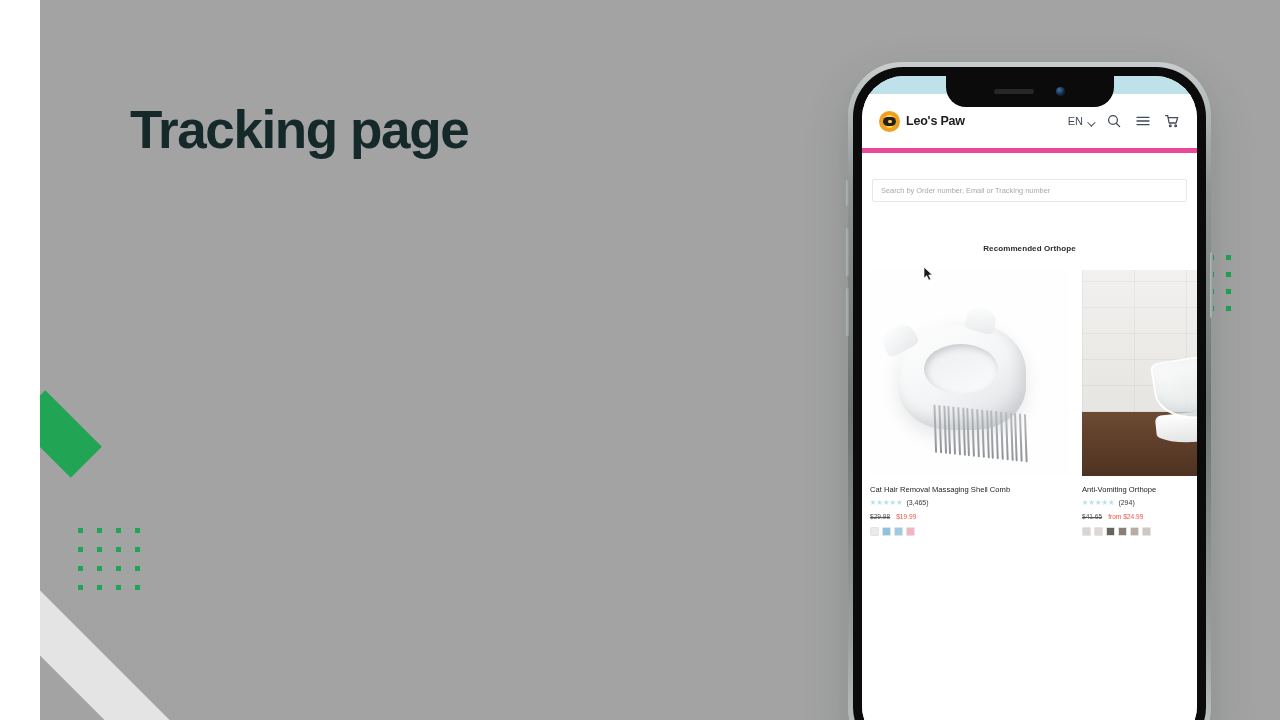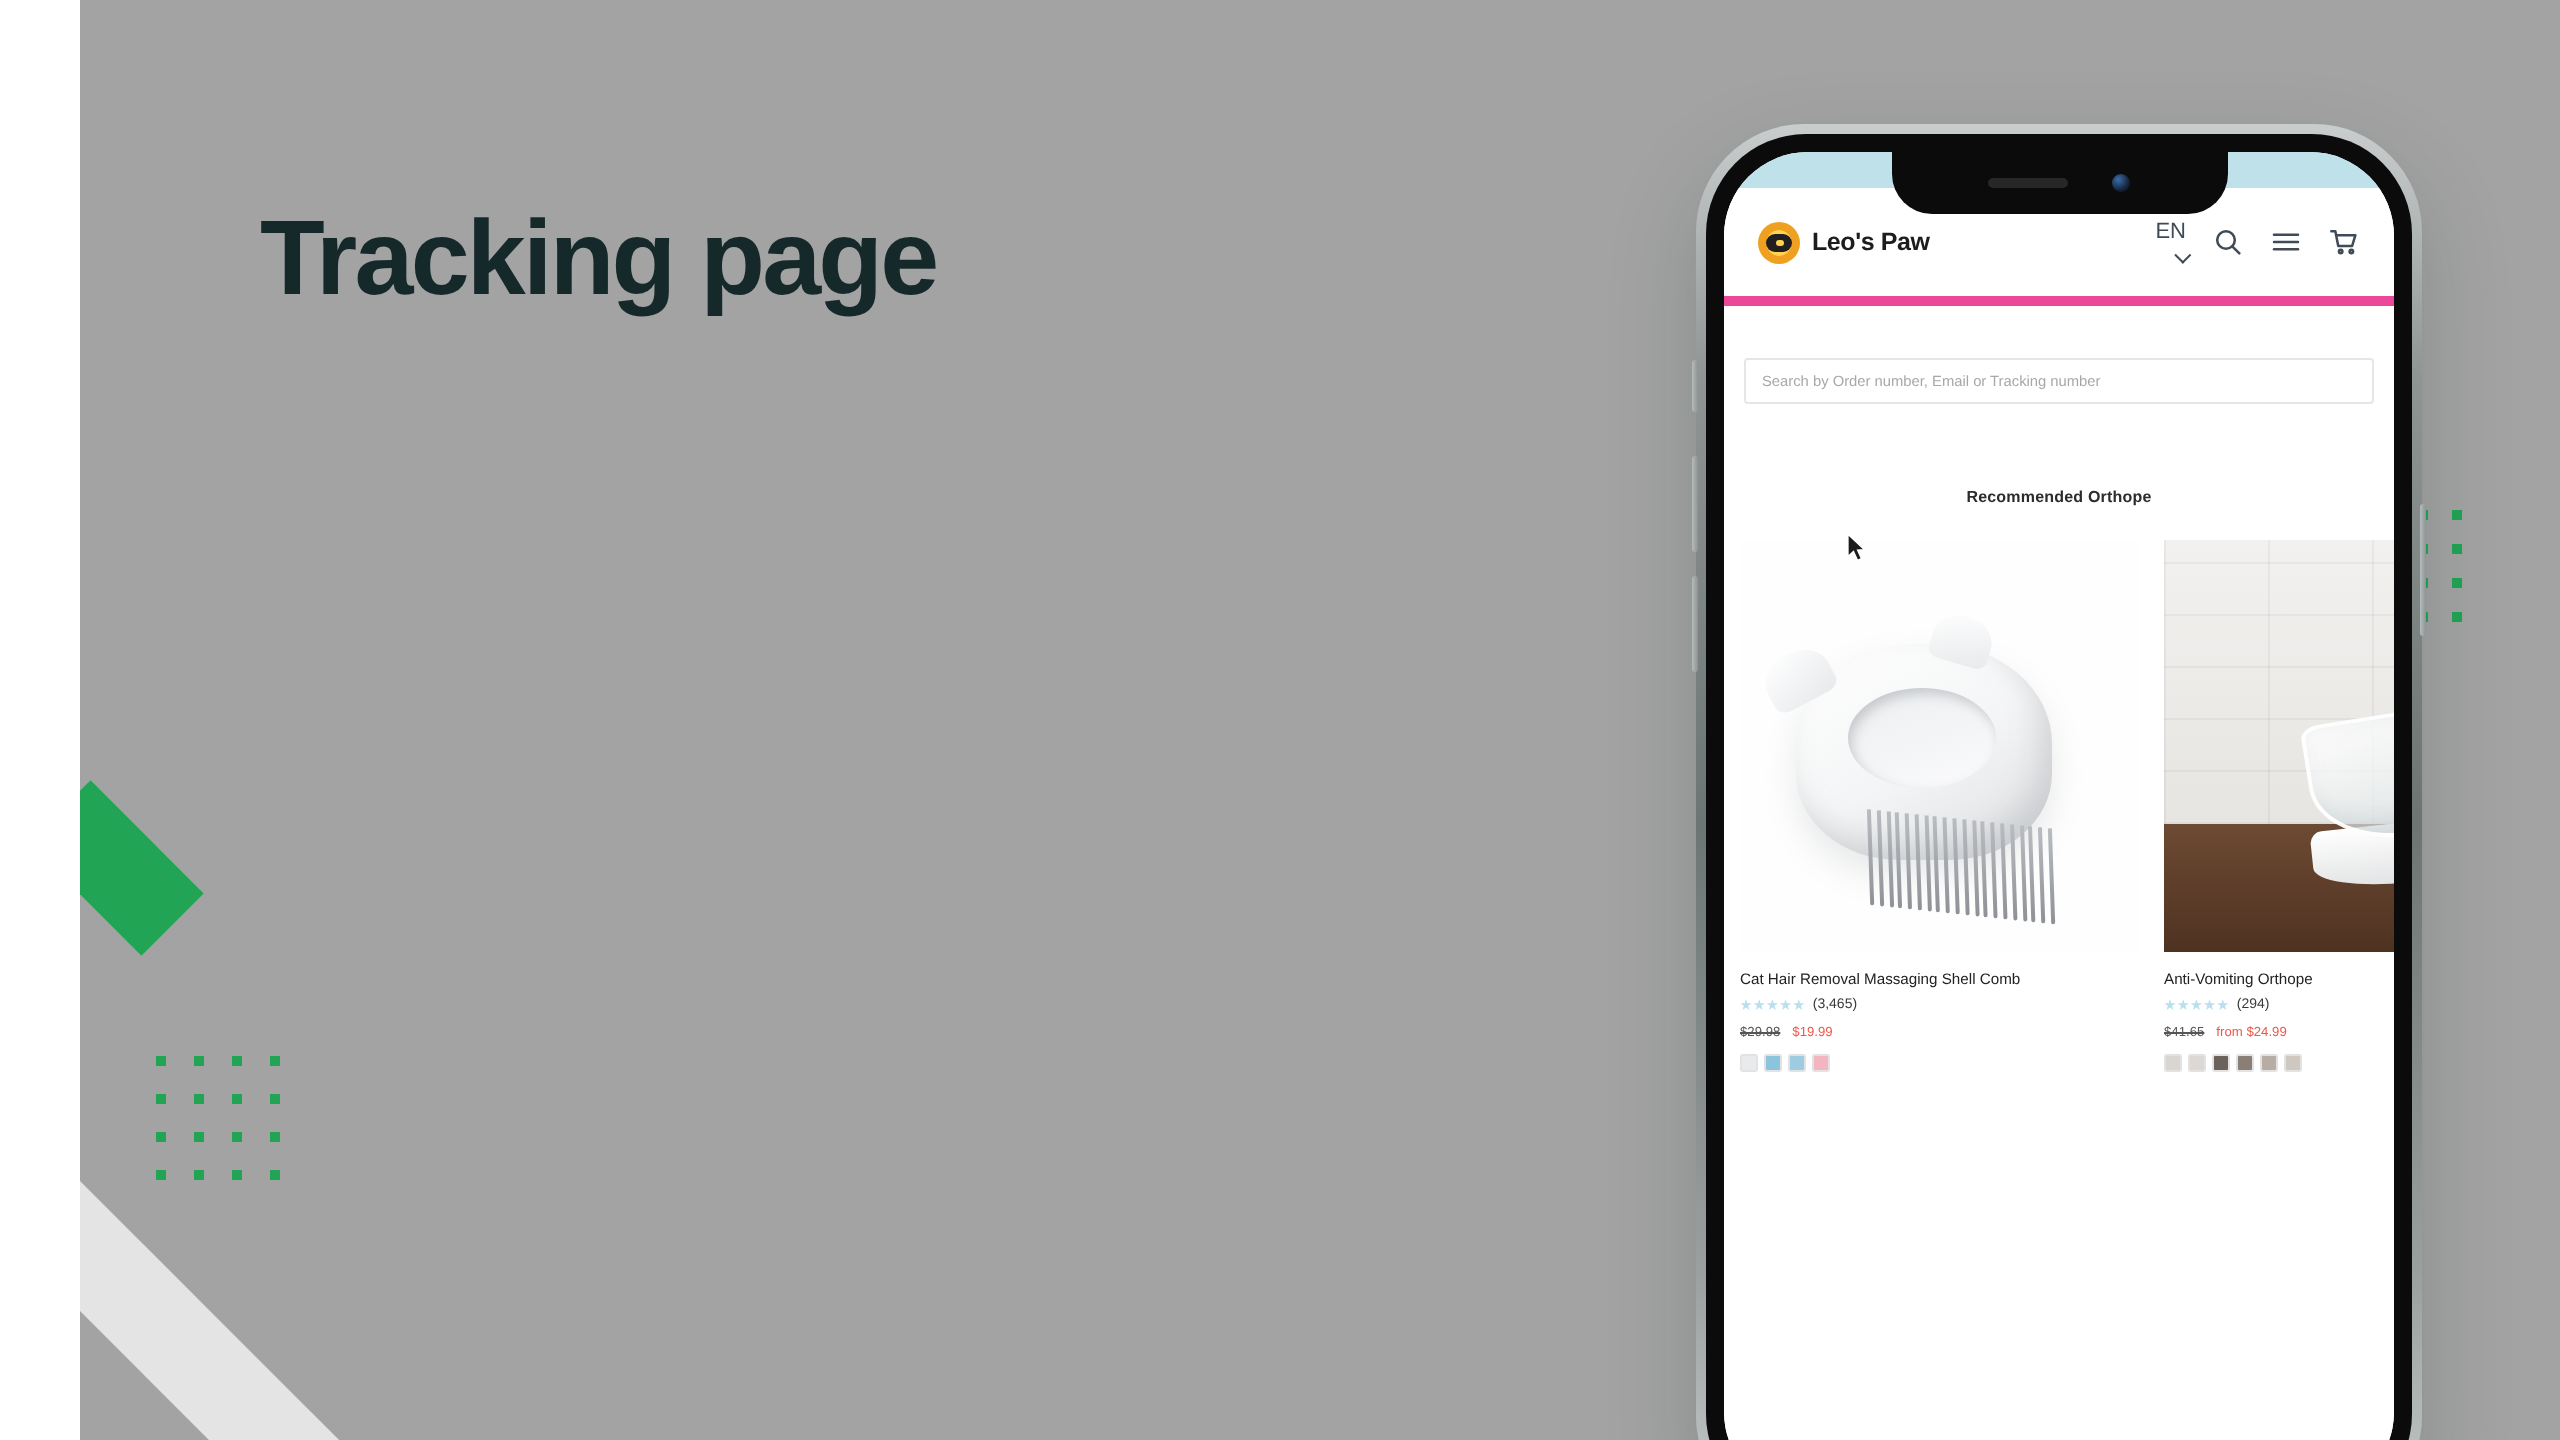--- a/index.html
+++ b/index.html
@@ -141,21 +141,21 @@
   #brand-mark::after {
     content: ""; position: absolute; left: 8.5px; top: 9.5px;
     width: 4px; height: 3px; border-radius: 2px; background: #ffd34d;
   }
   #brand-name {
     font-size: 12.5px; font-weight: 700; color: #1d1d1d; letter-spacing: -0.2px;
   }
   #header-actions { display: flex; align-items: center; gap: 13px; }
   #lang-switch {
     display: flex; align-items: flex-end; gap: 4px;
-    font-size: 11px; color: #3f4b57; font-weight: 400; flex-direction: column;
+    font-size: 11px; color: #3f4b57; font-weight: 400;
   }
   .chev-dn {
     width: 6px; height: 6px; border-right: 1.3px solid #3f4b57; border-bottom: 1.3px solid #3f4b57;
     transform: rotate(45deg) translateY(-2px);
   }
   .hicon { width: 16px; height: 16px; color: #3f4b57; display: block; }
 
   
   #page {
     position: relative;

